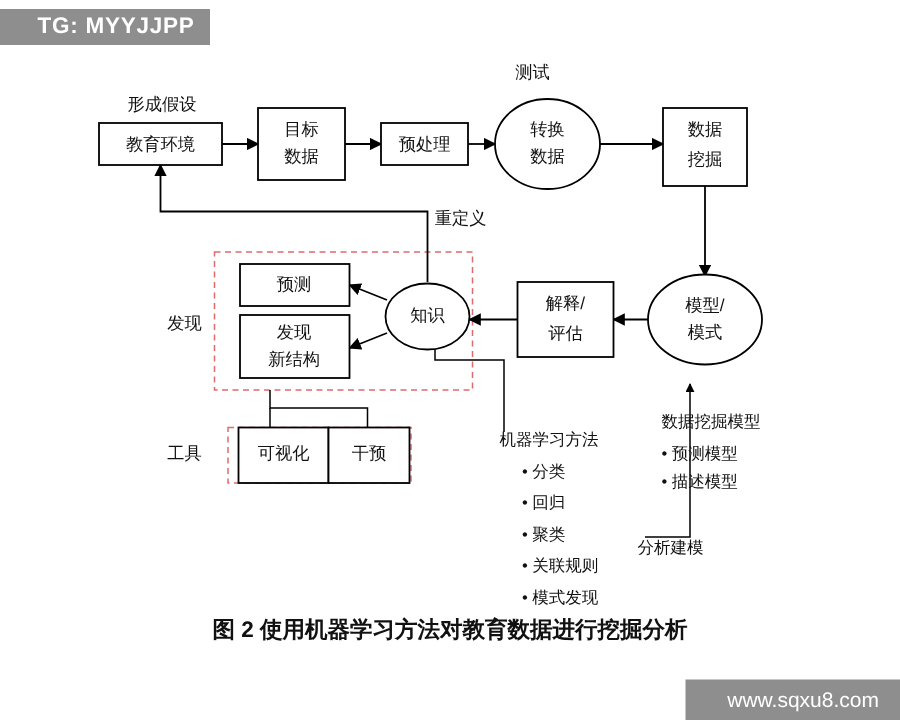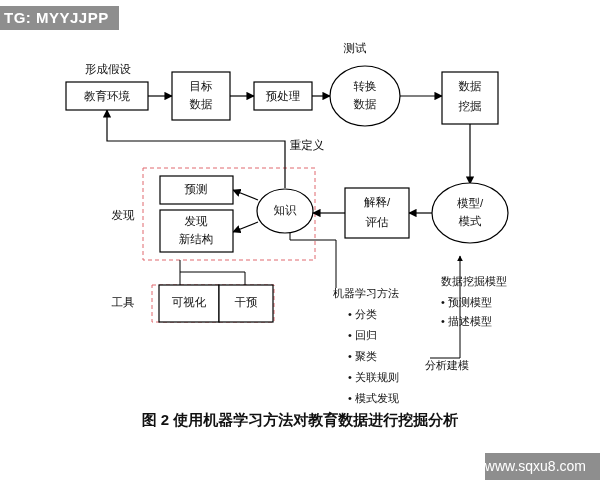--- a/index.html
+++ b/index.html
@@ -22,32 +22,32 @@
   
   .tg-tag {
     position: absolute;
     left: 0px;
     top: 6px;
     background: #8e8e8e;
     color: #ffffff;
     font-size: 15px;
     font-weight: bold;
     letter-spacing: 0.5px;
-    padding: 4px 10px 5px 4px;
+    padding: 4px 10px 5px 25px;
     line-height: 1;
     font-family: "Liberation Sans", sans-serif;
   }
   .wm-bottom {
     position: absolute;
     right: 0px;
     bottom: 0px;
     background: #8e8e8e;
     color: #ffffff;
     font-size: 14px;
-    padding: 6px 14px 7px 0;
+    padding: 6px 14px 7px 28px;
     line-height: 1;
     font-family: "Liberation Sans", sans-serif;
   }
   
   svg.diagram {
     position: absolute;
     left: 0;
     top: 0;
     width: 600px;
     height: 480px;

